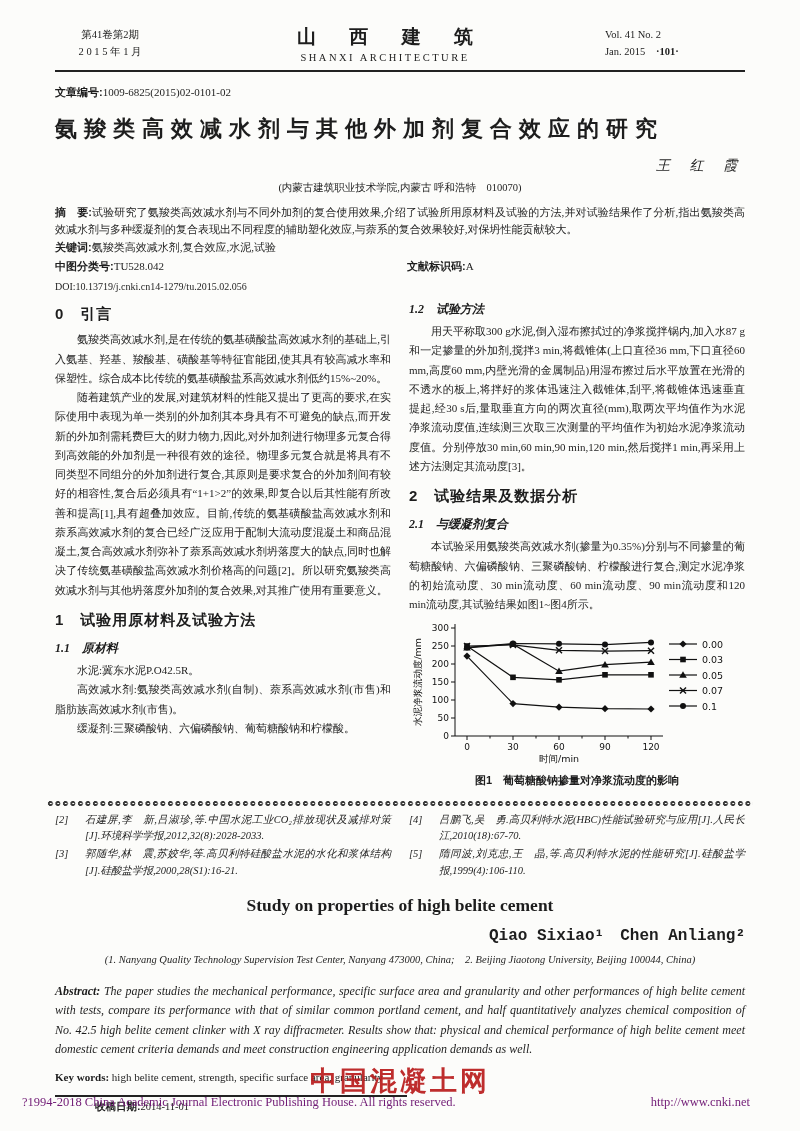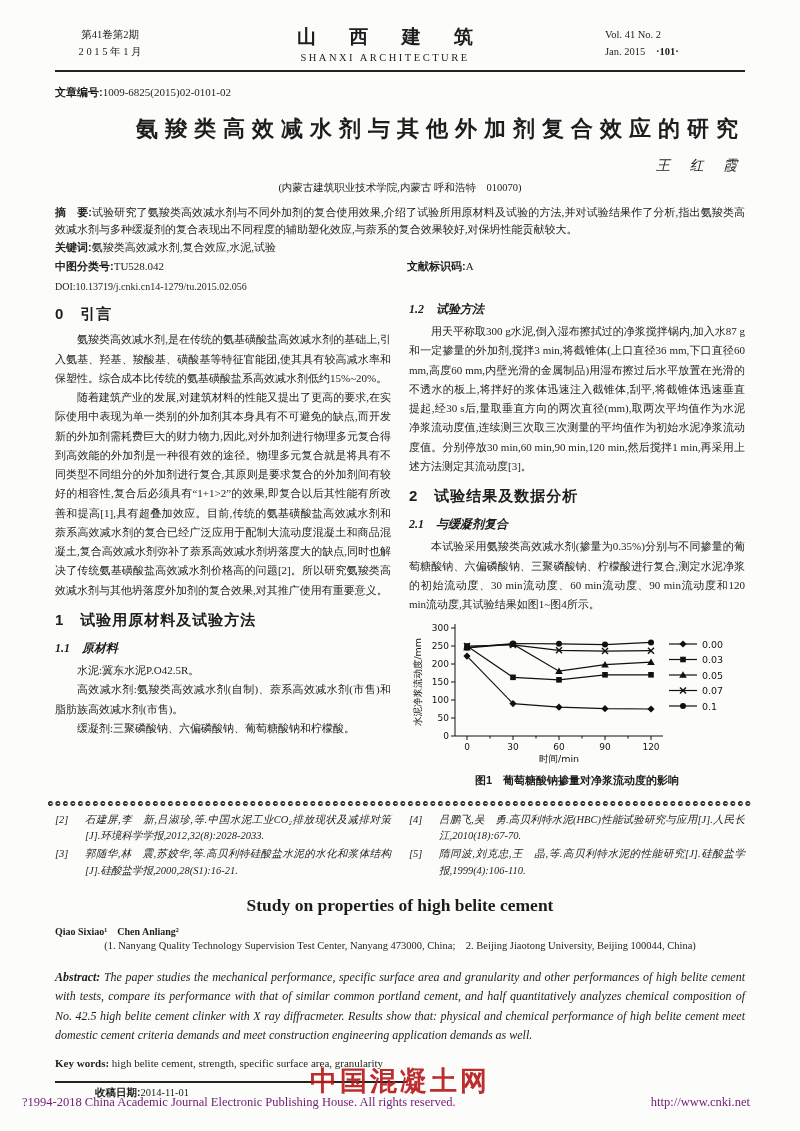--- a/index.html
+++ b/index.html
@@ -11,21 +11,21 @@
   .masthead{display:flex;justify-content:space-between;align-items:center;}
   .issue-box{font-size:10.5px;line-height:1.55;text-align:center;width:110px;}
   .journal-box{text-align:center;flex:1;}
   .journal-cn{font-size:19px;font-weight:bold;letter-spacing:14px;padding-left:14px;
               font-family:"Liberation Sans","DejaVu Sans",sans-serif;}
   .journal-en{font-size:10.5px;letter-spacing:2.5px;margin-top:2px;}
   .vol-box{font-size:10.5px;line-height:1.55;width:140px;}
   .pageno{font-weight:bold;margin-left:8px;}
   .head-rule{height:2px;background:#222;margin-top:7px;}
   .article-id{font-size:11px;margin-top:13px;}
-  .title{font-size:22px;font-weight:bold;text-align:right;letter-spacing:7px;margin:14px 0 0 0;
+  .title{font-size:22px;font-weight:bold;text-align:left;letter-spacing:7px;margin:14px 0 0 0;
          font-family:Liberation Serif, serif;}
   .author{text-align:right;font-size:14px;letter-spacing:8px;margin-top:13px;font-style:italic;}
   .affiliation{text-align:center;font-size:10.5px;margin-top:6px;}
   .abstract{font-size:11px;line-height:1.5;text-align:justify;margin:9px 0 0 0;}
   .kw{font-size:11px;margin:3px 0 0 0;}
   .clc-row{display:flex;font-size:11px;margin-top:4px;}
   .clc-row .left-part{width:352px;}
   .doi{font-size:10px;margin-top:7px;}
   
   .columns{display:flex;gap:18px;margin-top:2px;}
@@ -44,22 +44,22 @@
      background-size:7.5px 7px;background-repeat:repeat-x;}
   
   .refs{display:flex;gap:18px;}
   .refcol{width:336px;font-size:10.5px;line-height:1.6;font-style:italic;}
   .ref{display:flex;margin-bottom:1px;}
   .ref .no{width:30px;flex:none;}
   .ref .txt{flex:1;text-align:justify;}
   
   .english{margin-top:14px;}
   .en-title{font-size:17.5px;font-weight:bold;text-align:center;}
-  .en-authors{font-size:10px;font-weight:bold;text-align:left;margin-top:9px;}
-  .en-affil{font-size:10.5px;text-align:center;}
+  .en-authors{font-size:16px;font-weight:bold;text-align:right;margin-top:9px;font-family:Liberation Mono, monospace;}
+  .en-affil{font-size:10.5px;font-style:italic;text-align:center;margin-top:7px;}
   .en-abstract{font-size:12px;line-height:1.62;text-align:justify;margin-top:15px;font-style:italic;}
   .en-kw{font-size:11px;margin-top:3px;}
   .en-lbl{font-weight:bold;}
   
   .footnote{margin-top:12px;font-size:10.5px;line-height:1.75;}
   .fn-rule{width:352px;height:1.5px;background:#222;}
   .fn-line{padding-left:40px;}
   
   .watermark{position:absolute;left:50%;top:1063px;transform:translateX(-50%);
      color:#b91c1c;font-size:27px;font-weight:bold;letter-spacing:3px;opacity:.92;

